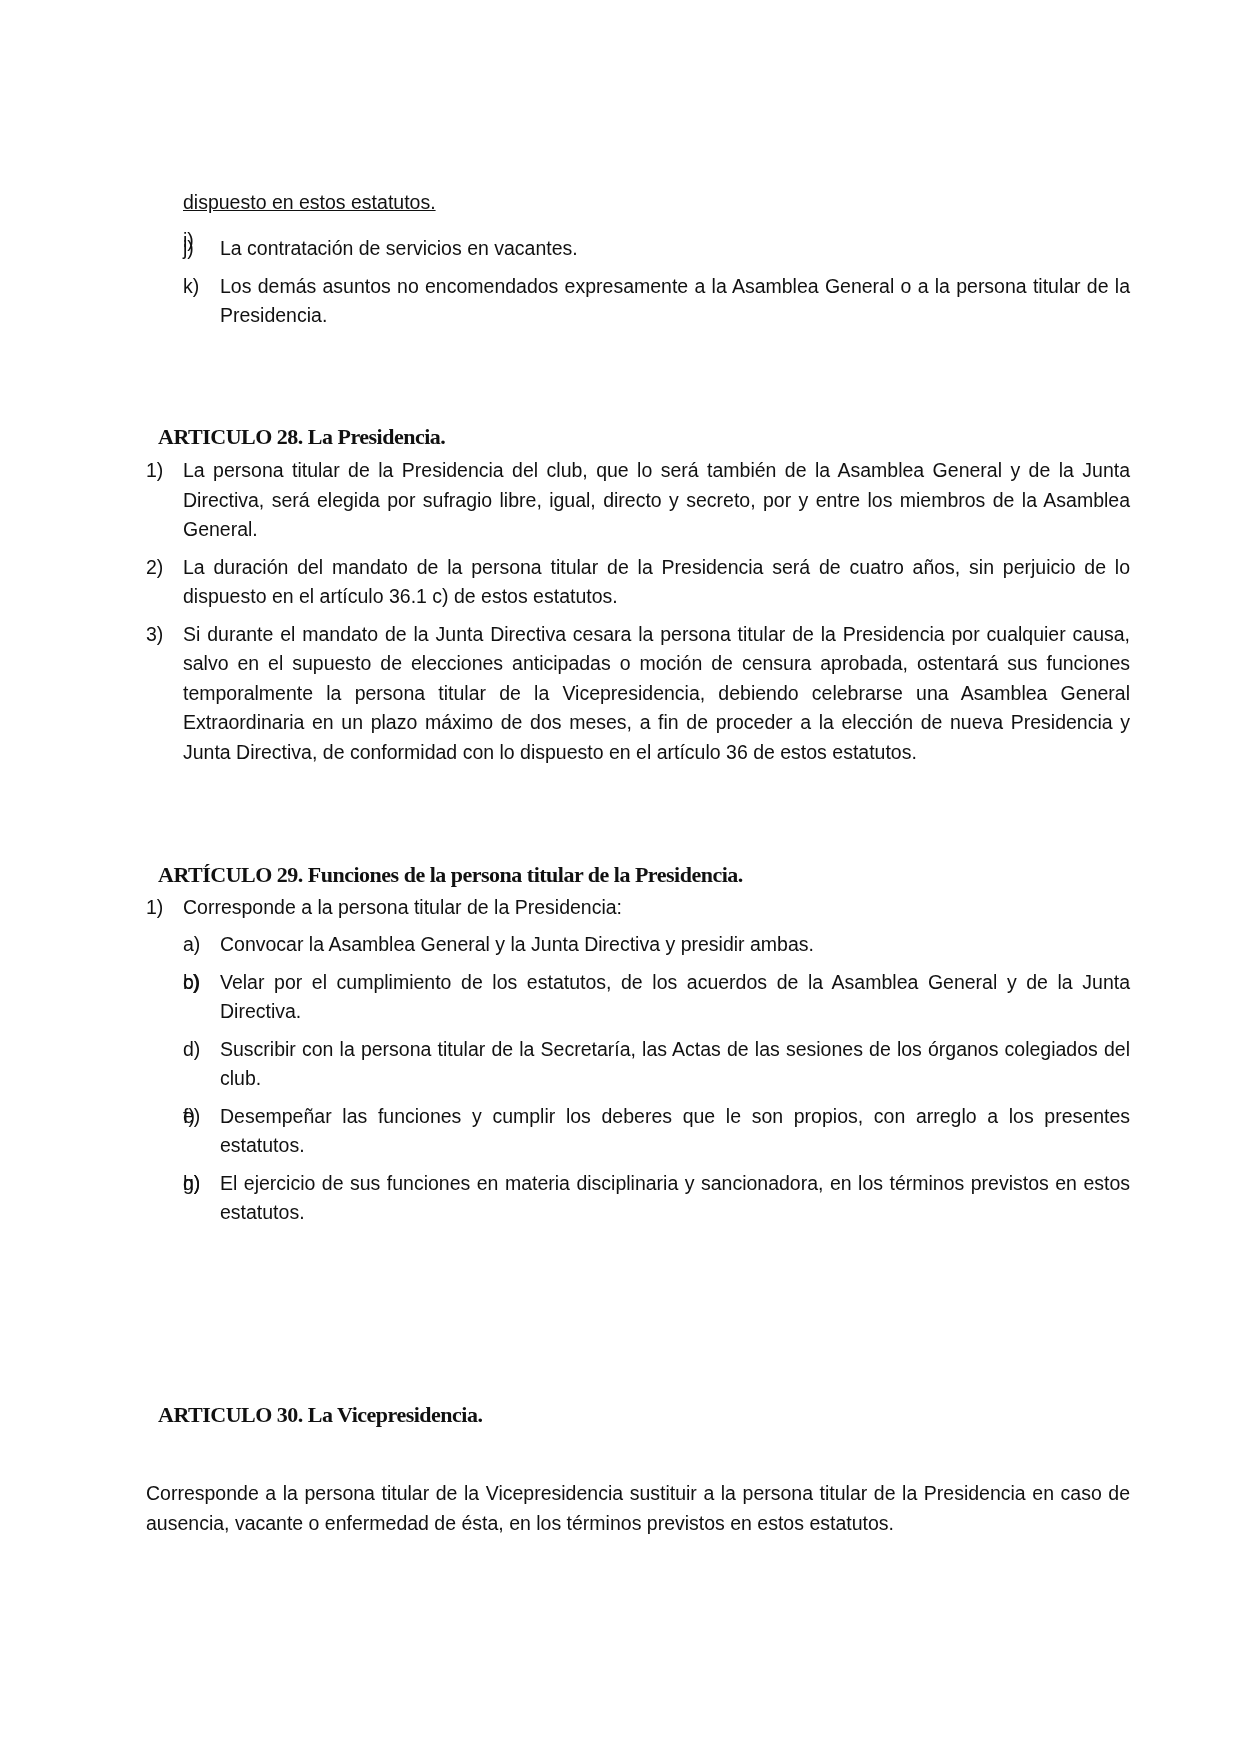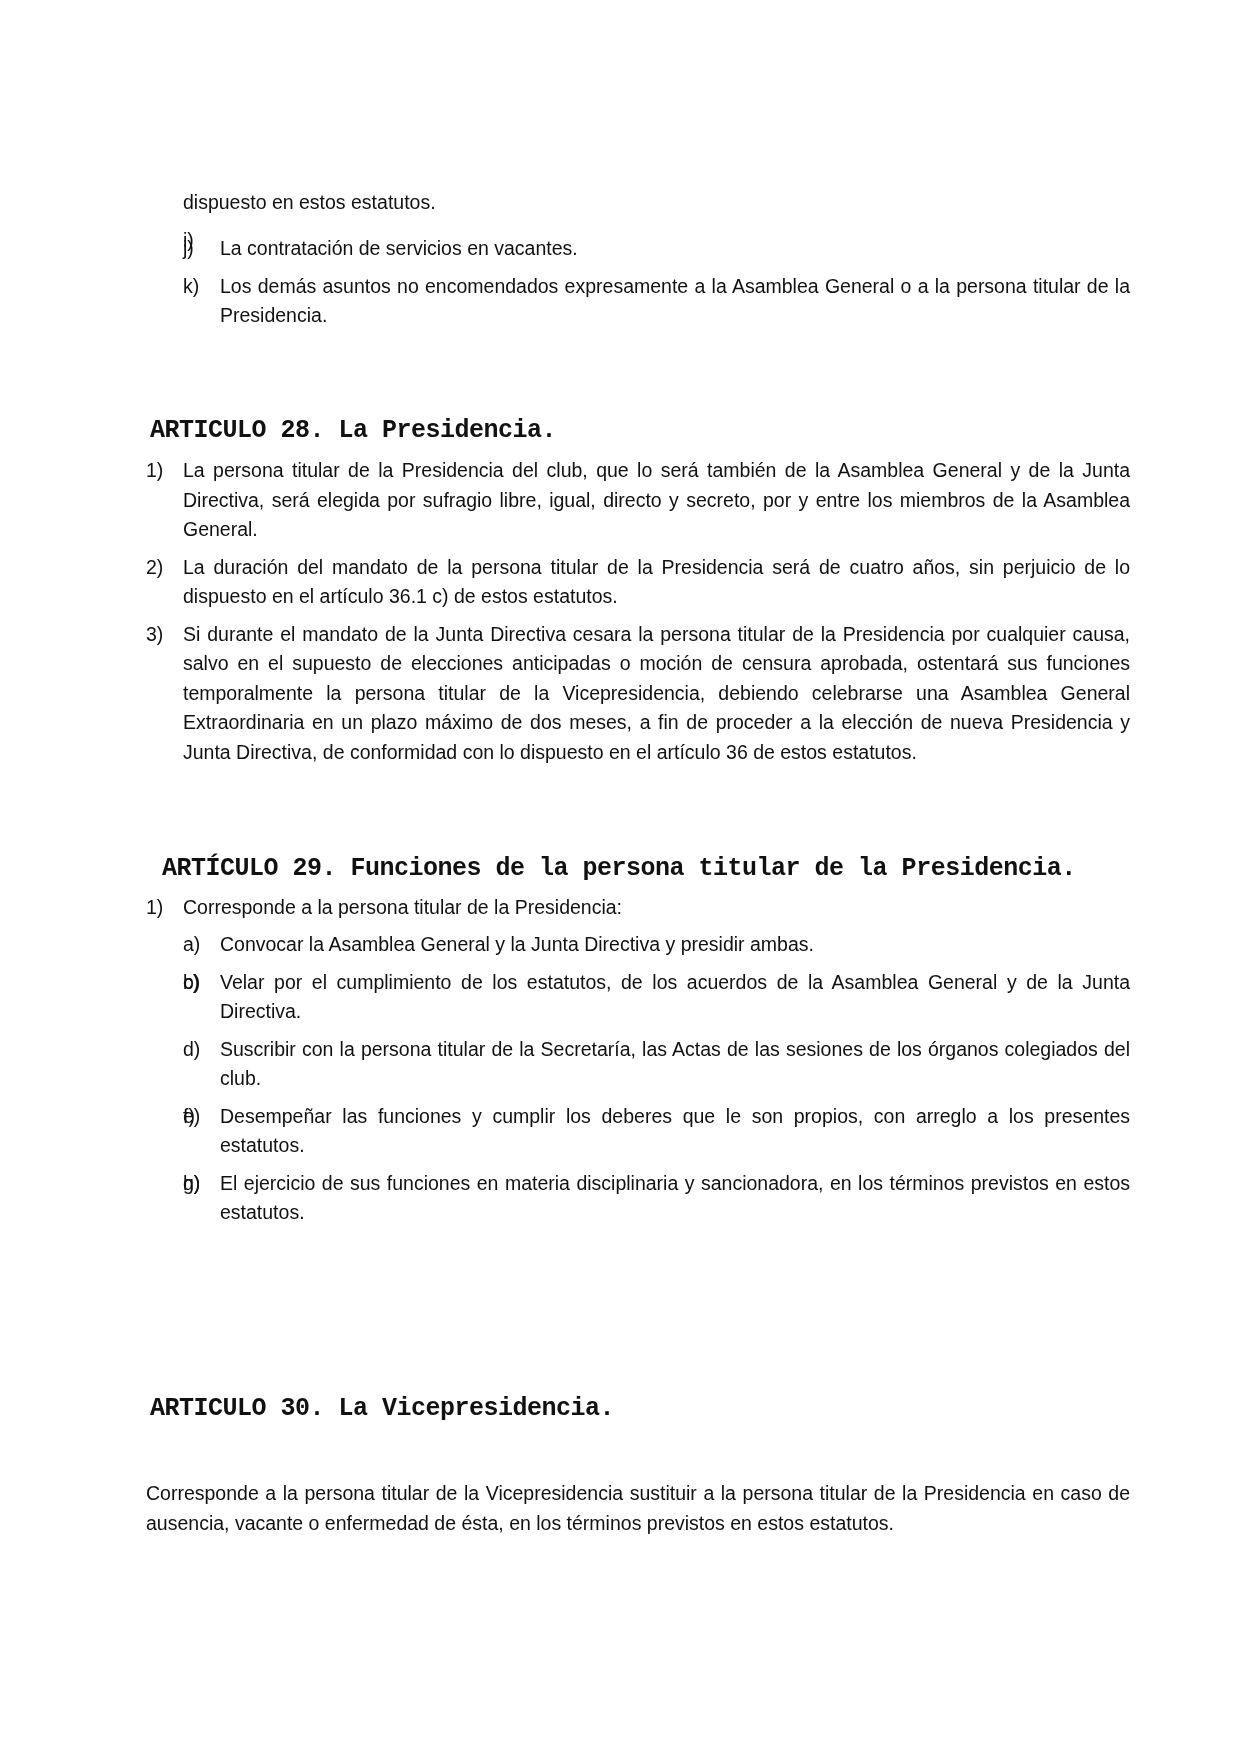--- a/index.html
+++ b/index.html
@@ -3,45 +3,45 @@
 <meta charset="utf-8">
 <style>
   html, body { margin: 0; padding: 0; background: #ffffff; }
   body { width: 1241px; height: 1755px; position: relative; overflow: hidden;
          font-family: "Liberation Sans", sans-serif; color: #111; }
   .page { position: absolute; left: 146px; top: 0; width: 984px; }
   .p { font-size: 19.5px; line-height: 29.5px; text-align: justify; margin: 0; }
   .item { position: relative; padding-left: 37px; margin: 0 0 8px 0; }
   .item .mk { position: absolute; left: 0; top: 0; }
   .sub { margin-left: 37px; }
-  .h { font-family: Liberation Mono, monospace; font-weight: bold; font-size: 25px;
-       margin: 4px; letter-spacing: -0.5px; }
+  .h { font-family: Liberation Serif, serif; font-weight: bold; font-size: 22px;
+       margin: 12px; letter-spacing: -0.5px; }
 </style>
 </head>
 <body>
 
 <div class="page">
 
   <div style="position:absolute; top:188px; left:0; width:984px;">
-    <p class="p sub" style="padding-left:37px;margin-left:0;">dispuesto en estos estatutos.</p>
+    <p class="p sub" style="padding-left:37px;margin-left:0;text-decoration:underline;">dispuesto en estos estatutos.</p>
   </div>
   <div style="position:absolute; top:226px; left:37px; width:947px;">
     <div class="p item"><span class="mk">i)</span></div>
     <div class="p item"><span class="mk">j)</span><span>La contratación de servicios en vacantes.</span></div>
     <div class="p item"><span class="mk">k)</span><span>Los demás asuntos no encomendados expresamente a la Asamblea General o a la persona titular de la Presidencia.</span></div>
   </div>
 
   <h2 class="h" style="position:absolute; top:412px; left:0;">ARTICULO 28. La Presidencia.</h2>
   <div style="position:absolute; top:456px; left:0; width:984px;">
     <div class="p item"><span class="mk">1)</span><span>La persona titular de la Presidencia del club, que lo será también de la Asamblea General y de la Junta Directiva, será elegida por sufragio libre, igual, directo y secreto, por y entre los miembros de la Asamblea General.</span></div>
     <div class="p item"><span class="mk">2)</span><span>La duración del mandato de la persona titular de la Presidencia será de cuatro años, sin perjuicio de lo dispuesto en el artículo 36.1 c) de estos estatutos.</span></div>
     <div class="p item"><span class="mk">3)</span><span>Si durante el mandato de la Junta Directiva cesara la persona titular de la Presidencia por cualquier causa, salvo en el supuesto de elecciones anticipadas o moción de censura aprobada, ostentará sus funciones temporalmente la persona titular de la Vicepresidencia, debiendo celebrarse una Asamblea General Extraordinaria en un plazo máximo de dos meses, a fin de proceder a la elección de nueva Presidencia y Junta Directiva, de conformidad con lo dispuesto en el artículo 36 de estos estatutos.</span></div>
   </div>
 
-  <h2 class="h" style="position:absolute; top:850px; left:12px;">ARTÍCULO 29.  Funciones de la persona titular de la Presidencia.</h2>
+  <h2 class="h" style="position:absolute; top:850px; left:0;">ARTÍCULO 29.  Funciones de la persona titular de la Presidencia.</h2>
   <div style="position:absolute; top:893px; left:0; width:984px;">
     <div class="p item"><span class="mk">1)</span><span>Corresponde a la persona titular de la Presidencia:</span></div>
   </div>
   <div style="position:absolute; top:930px; left:37px; width:947px;">
     <div class="p item"><span class="mk">a)</span><span>Convocar la Asamblea General y la Junta Directiva y presidir ambas.</span></div>
     <div class="p item"><span class="mk">b)</span></div>
     <div class="p item"><span class="mk">c)</span><span>Velar por el cumplimiento de los estatutos, de los acuerdos de la Asamblea General y de la Junta Directiva.</span></div>
     <div class="p item"><span class="mk">d)</span><span>Suscribir con la persona titular de la Secretaría, las Actas de las sesiones de los órganos colegiados del club.</span></div>
     <div class="p item"><span class="mk">e)</span></div>
     <div class="p item"><span class="mk">f)</span><span>Desempeñar las funciones y cumplir los deberes que le son propios, con arreglo a los presentes estatutos.</span></div>

